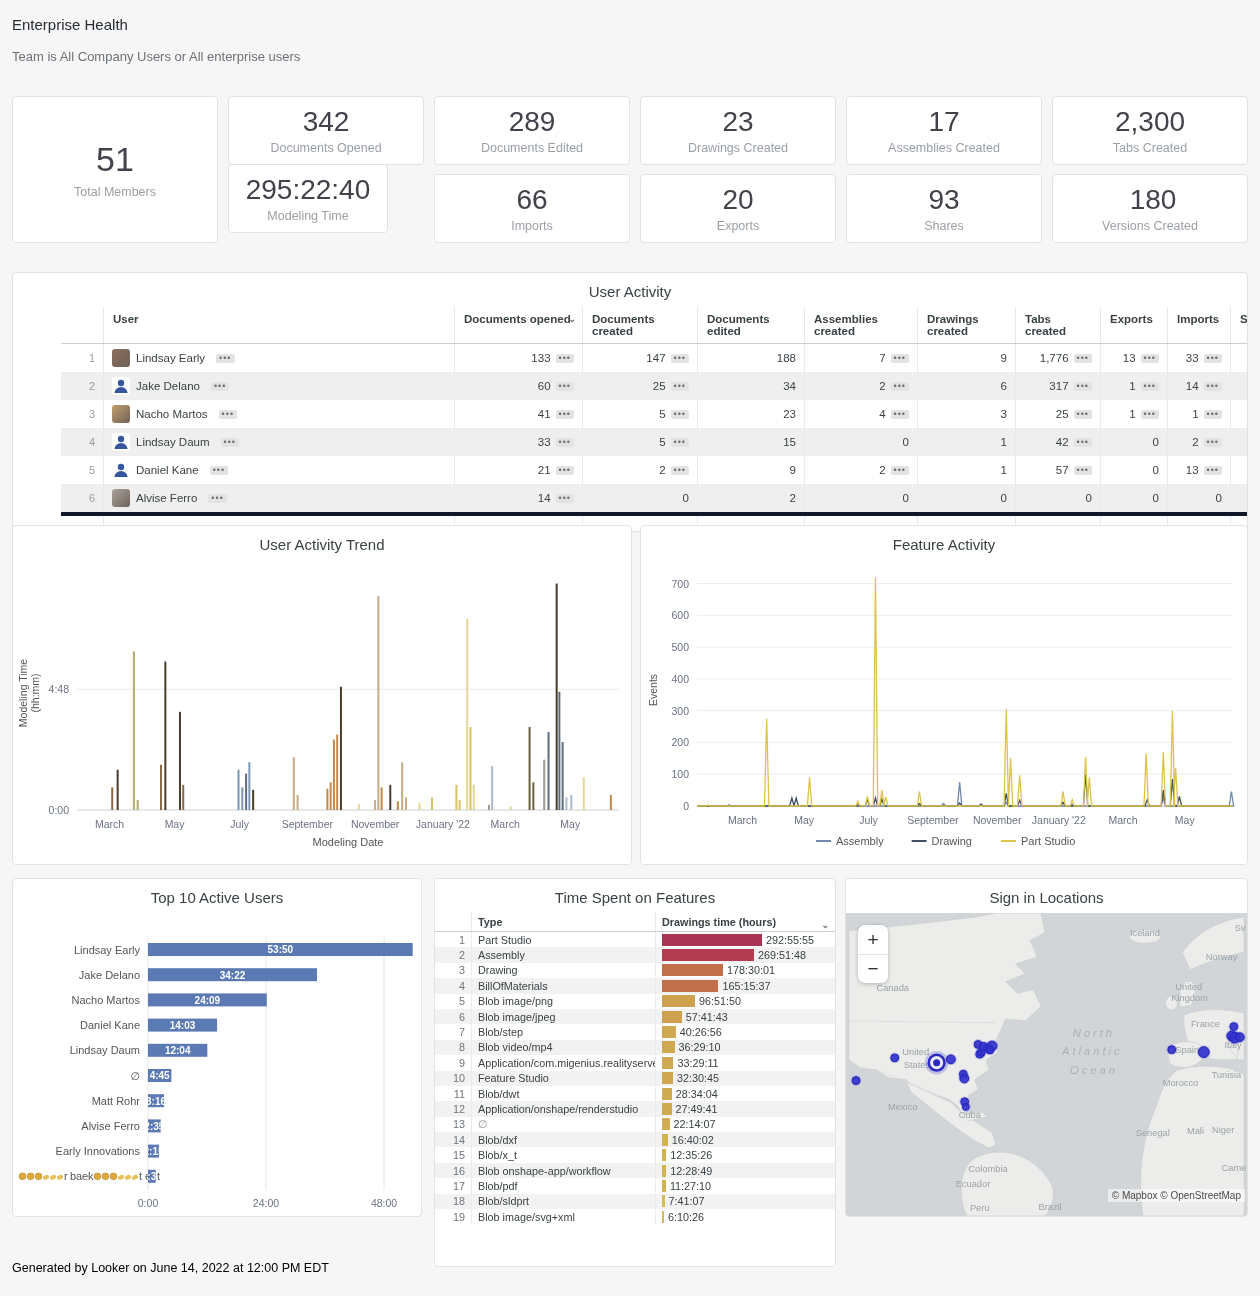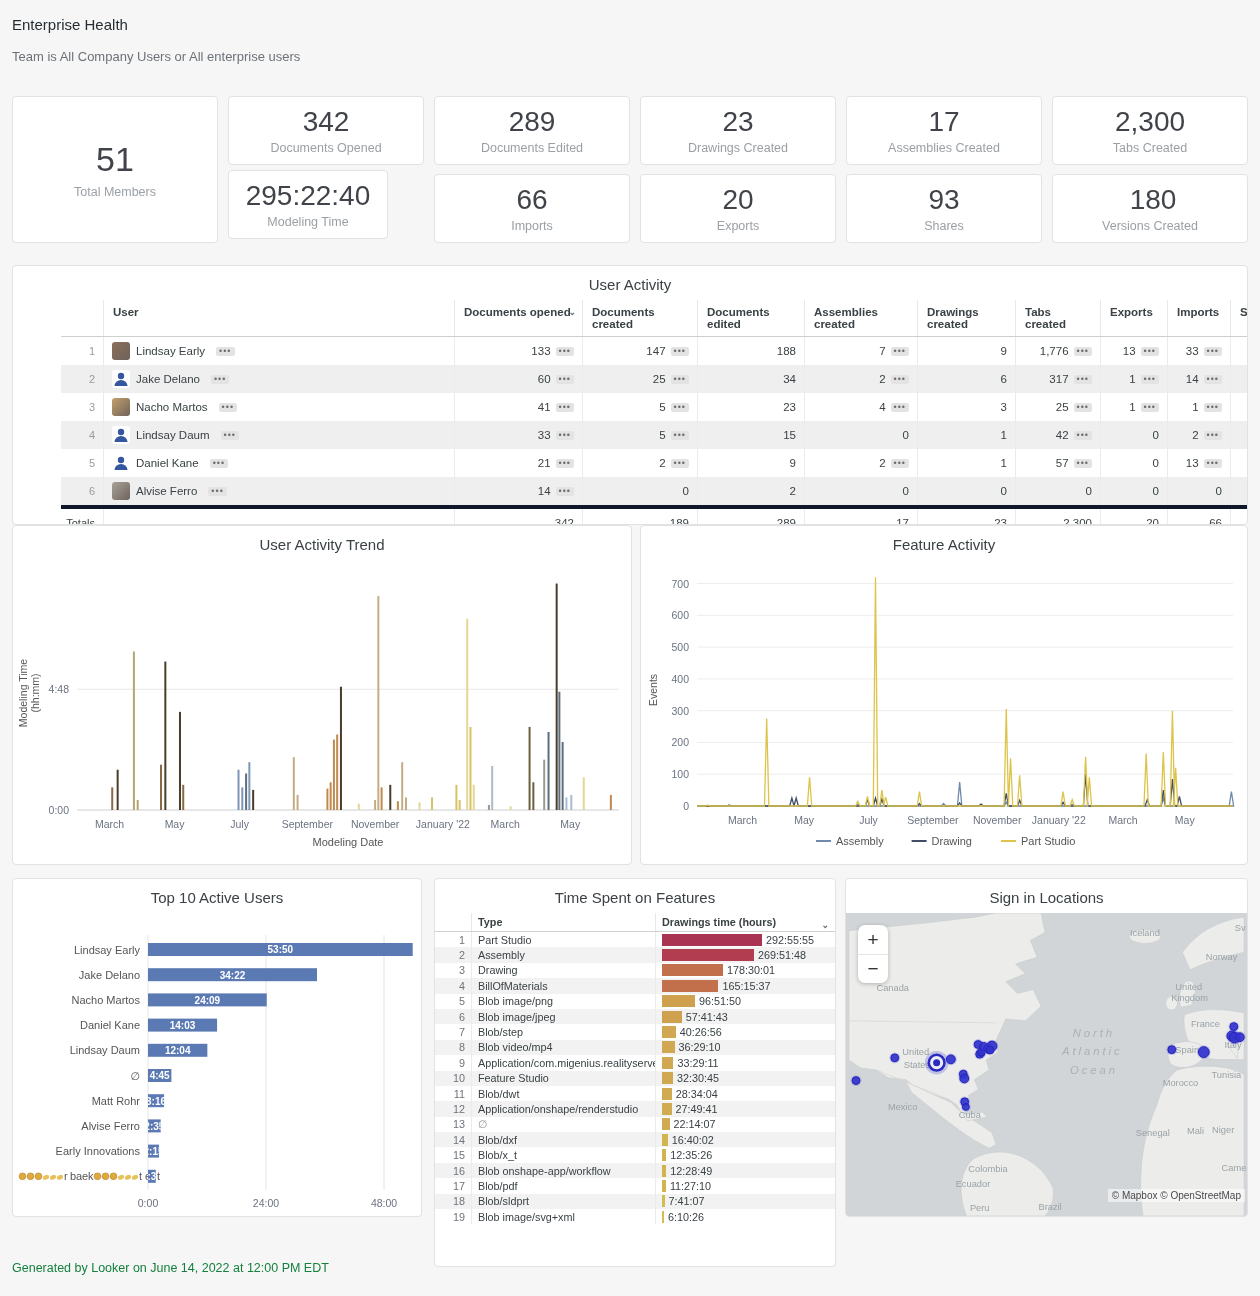--- a/index.html
+++ b/index.html
@@ -37,21 +37,21 @@
   .ft-cell.rn { border-left:none; justify-content:flex-end; color:#6e747a; }
   .ft-row-even { background:#f2f2f2; }
   .ft-bar { height:12px; flex:0 0 auto; }
   .ft-val { margin-left:4px; }
   
   .map-wrap { position:absolute; left:0; top:34px; right:0; bottom:0; background:#d2d5d7; }
   .zoombox { position:absolute; left:12px; top:12px; width:30px; background:#fff; border-radius:7px; box-shadow:0 1px 4px rgba(0,0,0,.25); z-index:5; }
   .zbtn { width:30px; height:29px; font-size:19px; color:#333; display:flex; align-items:center; justify-content:center; cursor:pointer; }
   .zbtn + .zbtn { border-top:1px solid #e4e4e4; }
   .attrib { position:absolute; right:2px; bottom:14px; font-size:10px; color:#4a4a4a; background:rgba(255,255,255,.55); padding:1px 4px; z-index:5; }
-  .footer { position:absolute; left:12px; top:1261px; font-size:12.5px; color:#15803d; }
+  .footer { position:absolute; left:12px; top:1261px; font-size:12.5px; color:#000000; }
   svg text { font-family:"Liberation Sans", sans-serif; }
 </style>
 </head>
 <body>
 
 <div class="page">
   <div class="hdr-title">Enterprise Health</div>
   <div class="hdr-sub">Team is All Company Users or All enterprise users</div>
 
   <div class="card kpi-tile" style="left:12px;top:96px;width:206px;height:147px">
@@ -72,21 +72,21 @@
         <div class="kpi-lab" style="margin-top: 2px;">Drawings Created</div>
       </div>
       <div class="card kpi-tile" style="left: 846px; top: 96px; width: 196px; height: 69px;">
         <div class="kpi-val" style="font-size: 28px;">17</div>
         <div class="kpi-lab" style="margin-top: 2px;">Assemblies Created</div>
       </div>
       <div class="card kpi-tile" style="left: 1052px; top: 96px; width: 196px; height: 69px;">
         <div class="kpi-val" style="font-size: 28px;">2,300</div>
         <div class="kpi-lab" style="margin-top: 2px;">Tabs Created</div>
       </div>
-      <div class="card kpi-tile" style="left: 228px; top: 170px; width: 160px; height: 69px; text-align: right;">
+      <div class="card kpi-tile" style="left: 228px; top: 164px; width: 160px; height: 69px; text-align: right;">
         <div class="kpi-val" style="font-size: 28px;">295:22:40</div>
         <div class="kpi-lab" style="margin-top: 2px;">Modeling Time</div>
       </div>
       <div class="card kpi-tile" style="left: 434px; top: 174px; width: 196px; height: 69px;">
         <div class="kpi-val" style="font-size: 28px;">66</div>
         <div class="kpi-lab" style="margin-top: 2px;">Imports</div>
       </div>
       <div class="card kpi-tile" style="left: 640px; top: 174px; width: 196px; height: 69px;">
         <div class="kpi-val" style="font-size: 28px;">20</div>
         <div class="kpi-lab" style="margin-top: 2px;">Exports</div>
@@ -94,21 +94,21 @@
       <div class="card kpi-tile" style="left: 846px; top: 174px; width: 196px; height: 69px;">
         <div class="kpi-val" style="font-size: 28px;">93</div>
         <div class="kpi-lab" style="margin-top: 2px;">Shares</div>
       </div>
       <div class="card kpi-tile" style="left: 1052px; top: 174px; width: 196px; height: 69px;">
         <div class="kpi-val" style="font-size: 28px; margin-left: 6px;">180</div>
         <div class="kpi-lab" style="margin-top: 2px;">Versions Created</div>
       </div>
     </div>
 
-  <div class="card" style="left:12px;top:265px;width:1236px;height:260px">
+  <div class="card" style="left:12px;top:272px;width:1236px;height:260px">
     <div class="card-title">User Activity</div>
     <div id="ua-table">
         <div class="ua-grid ua-hrow">
           <div class="ua-hcell"></div>
           <div class="ua-hcell"><span>User</span></div>
           <div class="ua-hcell"><span>Documents opened</span><span class="sortchev">⌄</span></div>
           <div class="ua-hcell"><span>Documents created</span></div>
           <div class="ua-hcell"><span>Documents edited</span></div>
           <div class="ua-hcell"><span>Assemblies created</span></div>
           <div class="ua-hcell"><span>Drawings created</span></div>

